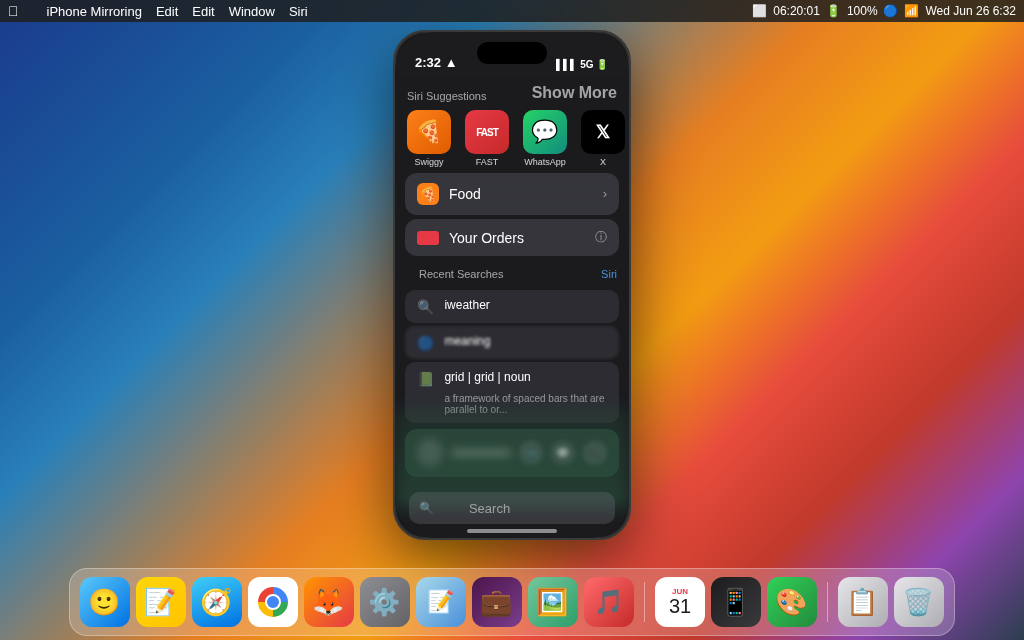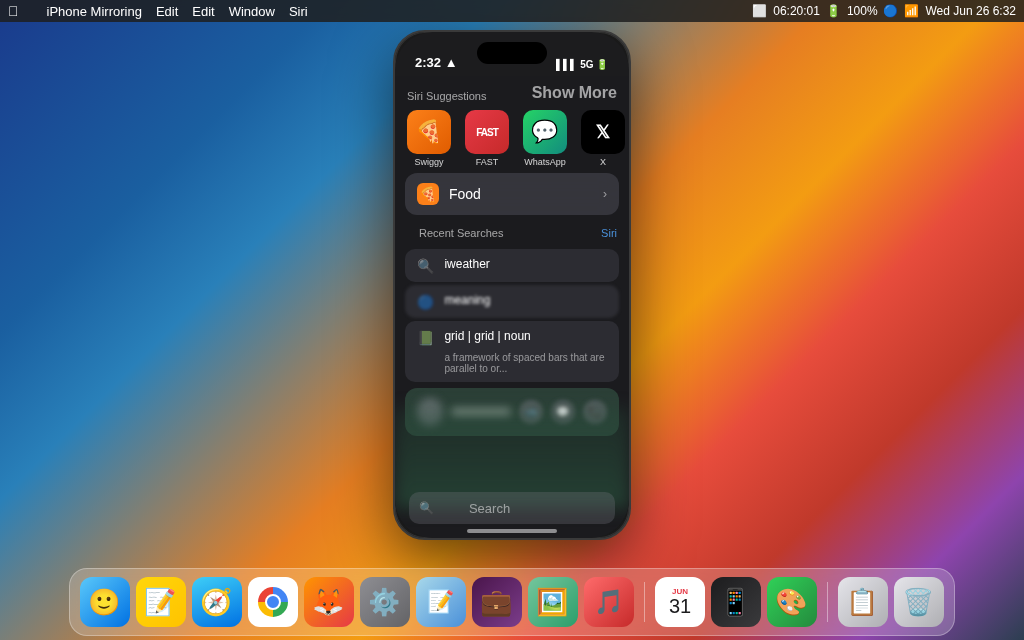--- a/index.html
+++ b/index.html
@@ -519,20 +519,25 @@
             </div>
           </div>
         </div>
 
         <div class="list-section">
           <div class="list-item">
             <div class="list-item-icon swiggy-small">🍕</div>
             <span class="list-item-text">Food</span>
             <span class="list-item-action">›</span>
           </div>
+          <div class="list-item">
+            <div class="list-item-icon red" style="background:#e63946; width:22px; height:14px; border-radius:3px;"></div>
+            <span class="list-item-text">Your Orders</span>
+            <span class="list-item-action">ⓘ</span>
+          </div>
         </div>
 
         <div class="recent-section">
           <div class="recent-header">
             <span class="recent-title">Recent Searches</span>
             <span class="recent-clear">Siri</span>
           </div>
         </div>
 
         <div style="margin: 0 10px;">

